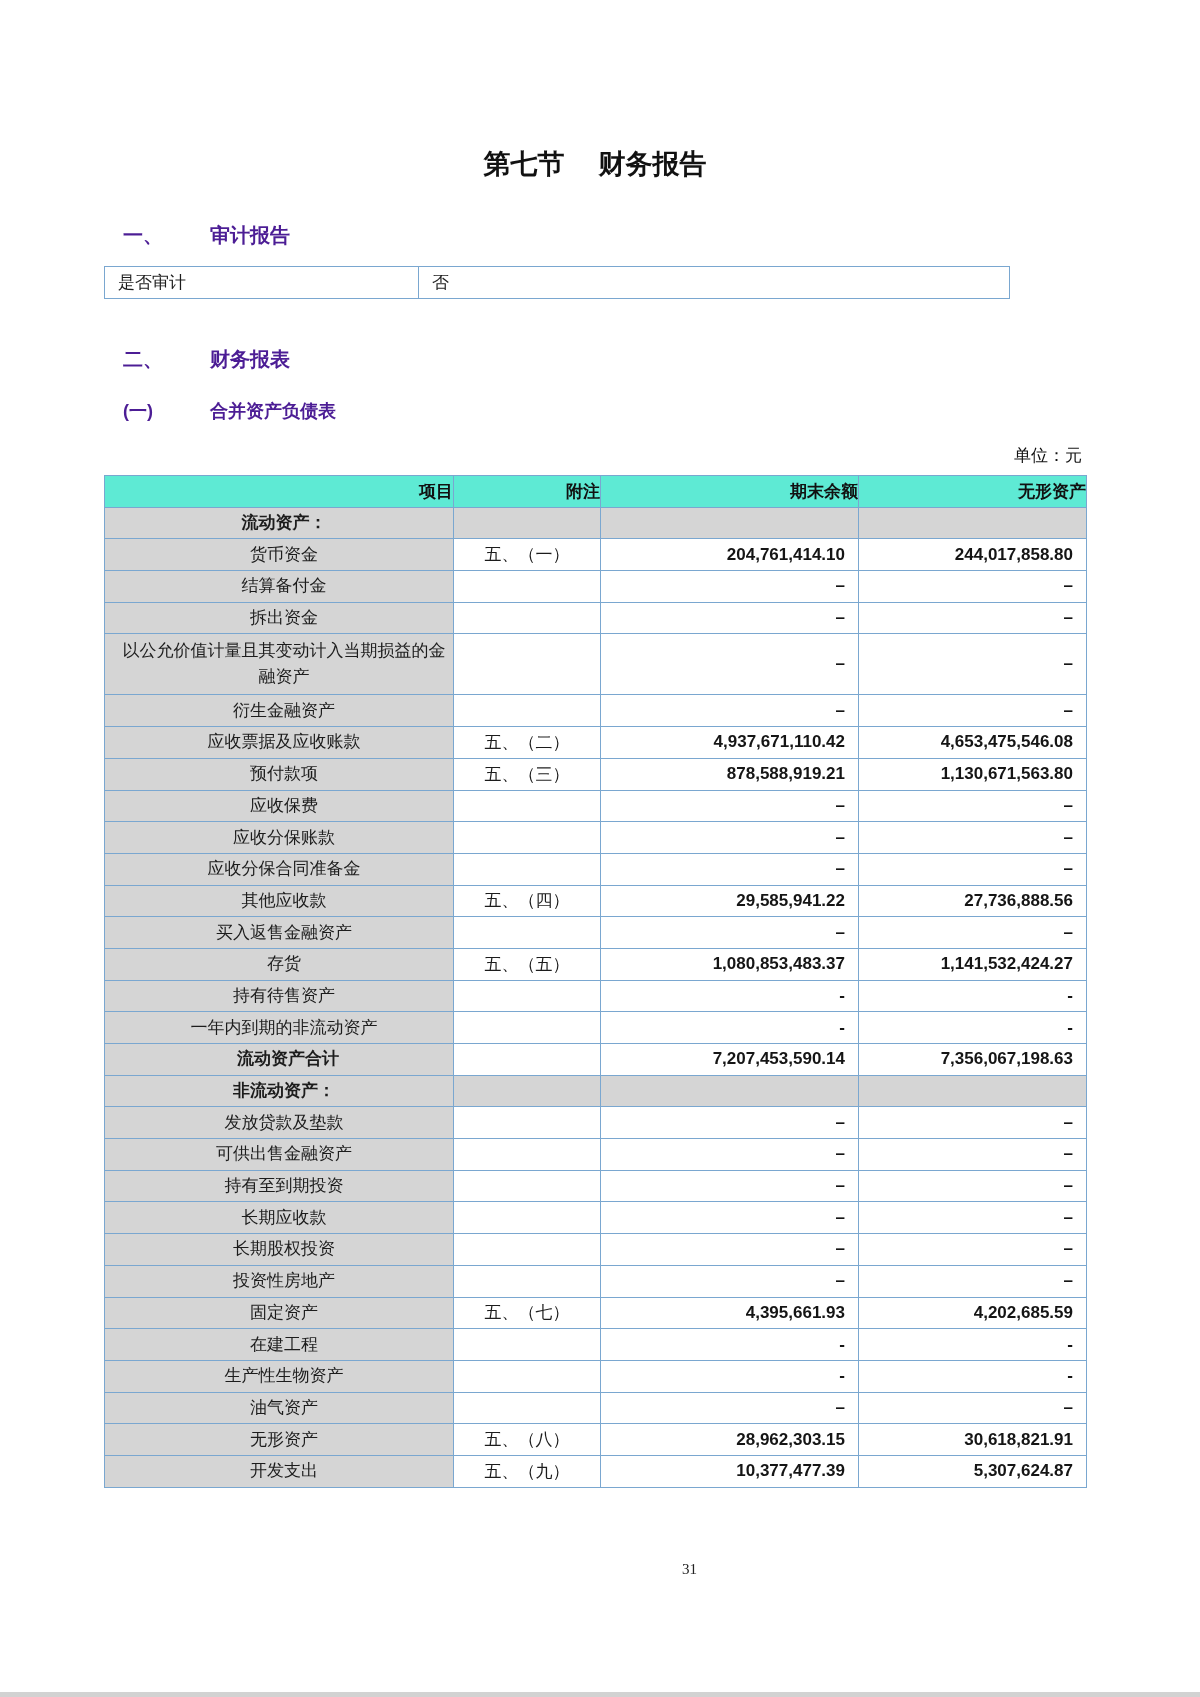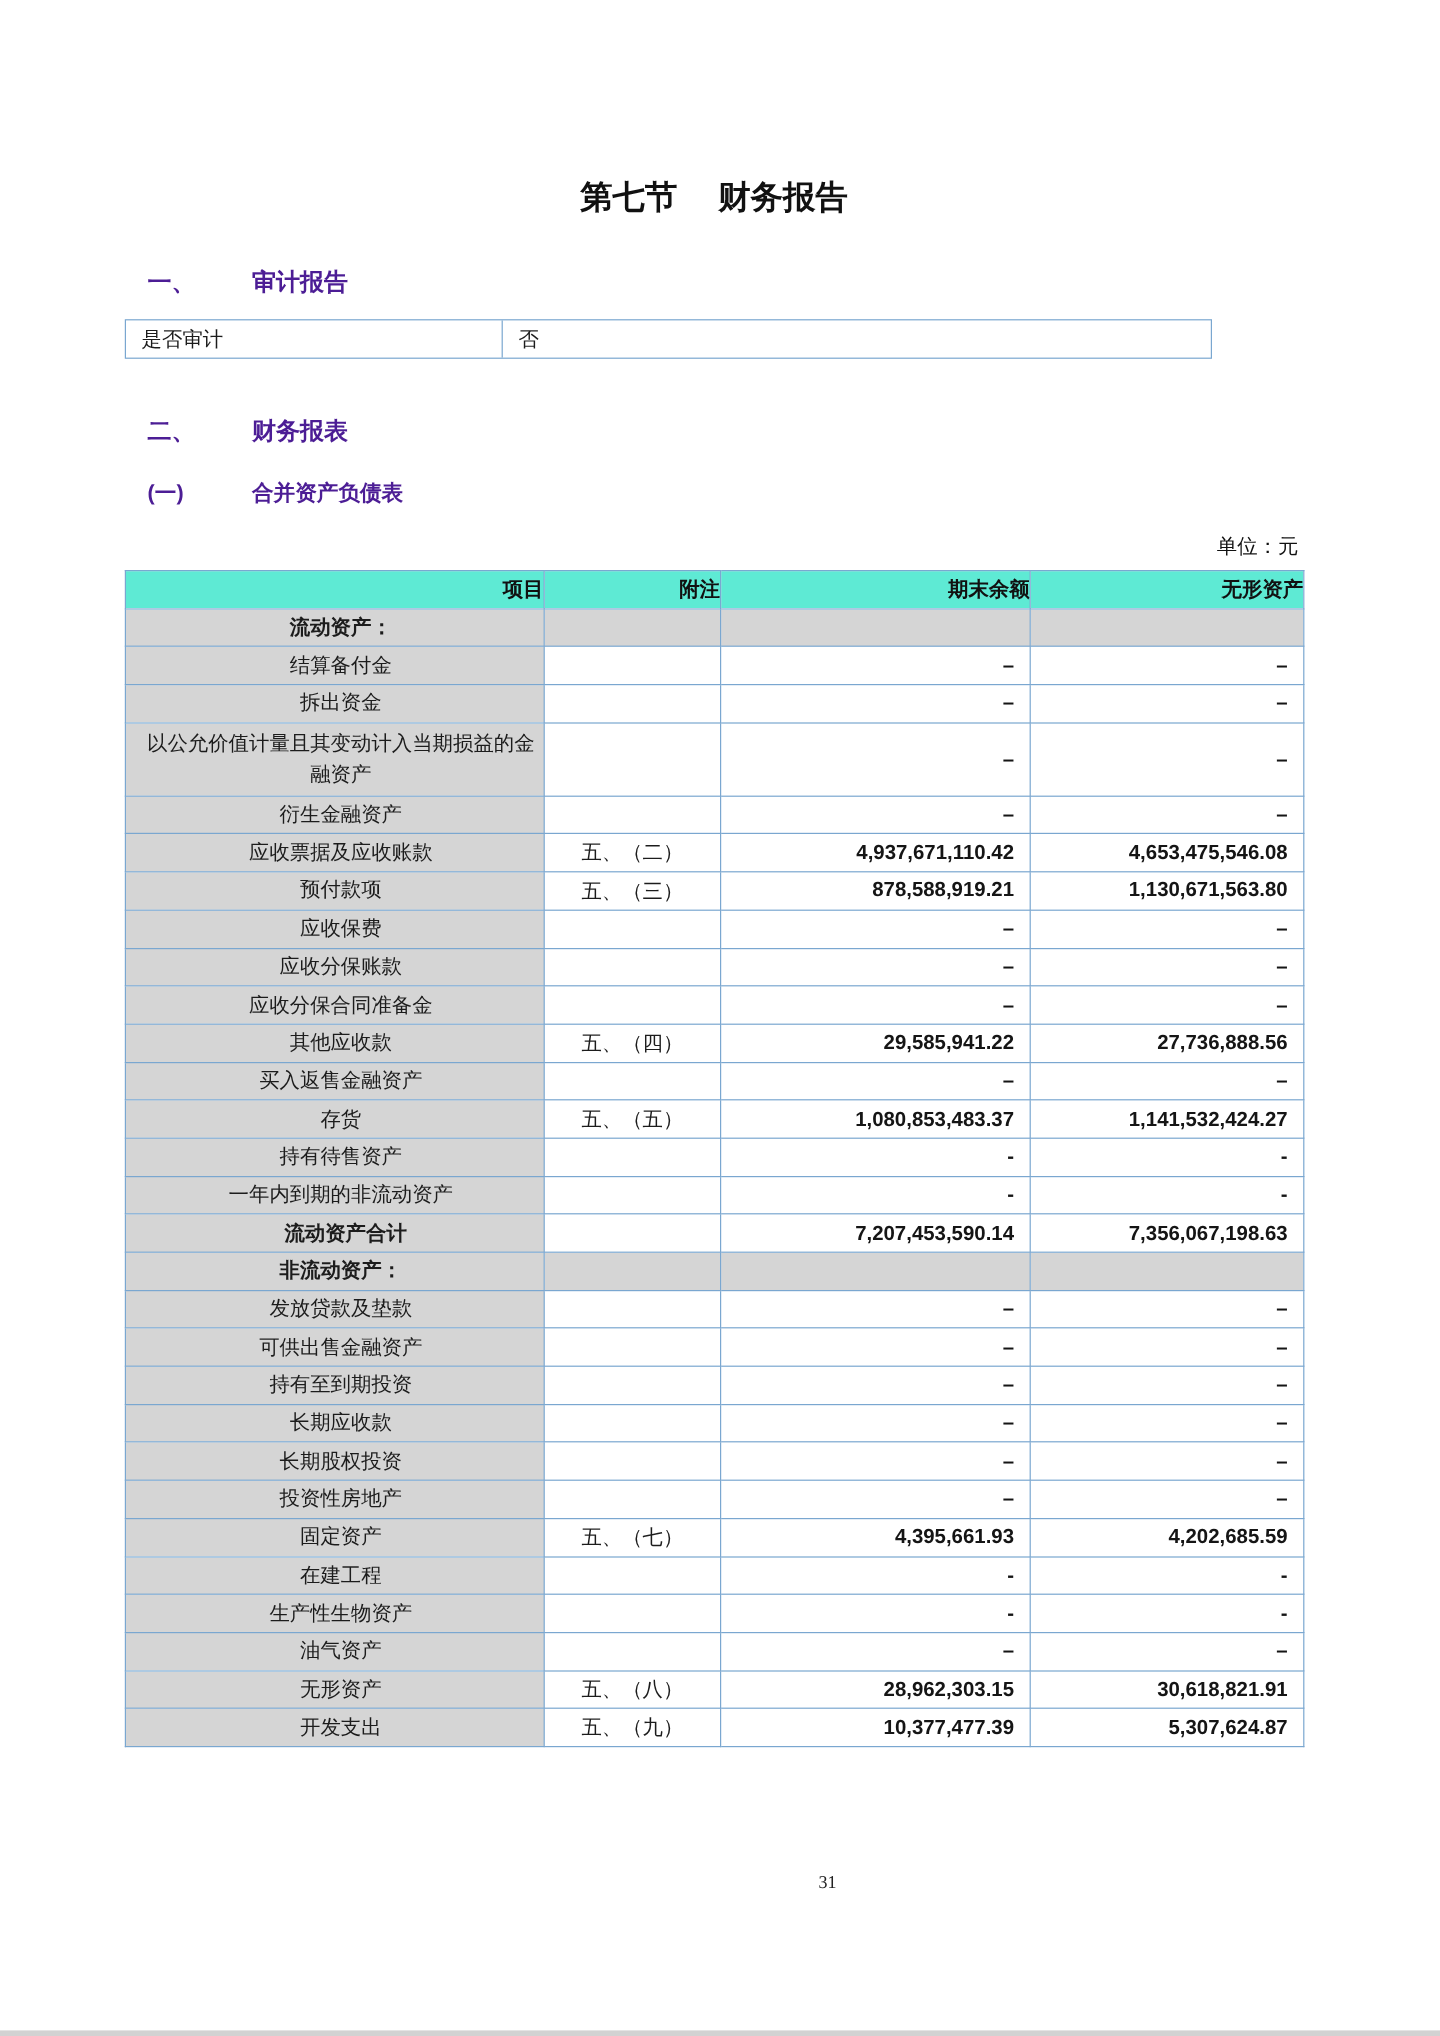--- a/index.html
+++ b/index.html
@@ -115,20 +115,26 @@
         </tr>
       </thead>
       <tbody>
           <tr class="row-section">
     <td class="c-item">流动资产：</td>
     <td class="c-note"></td>
     <td class="c-end"></td>
     <td class="c-begin"></td>
   </tr>
           <tr class="row-data">
+    <td class="c-item">货币资金</td>
+    <td class="c-note">五、（一）</td>
+    <td class="c-end">204,761,414.10</td>
+    <td class="c-begin">244,017,858.80</td>
+  </tr>
+          <tr class="row-data">
     <td class="c-item">结算备付金</td>
     <td class="c-note"></td>
     <td class="c-end">–</td>
     <td class="c-begin">–</td>
   </tr>
           <tr class="row-data">
     <td class="c-item">拆出资金</td>
     <td class="c-note"></td>
     <td class="c-end">–</td>
     <td class="c-begin">–</td>

